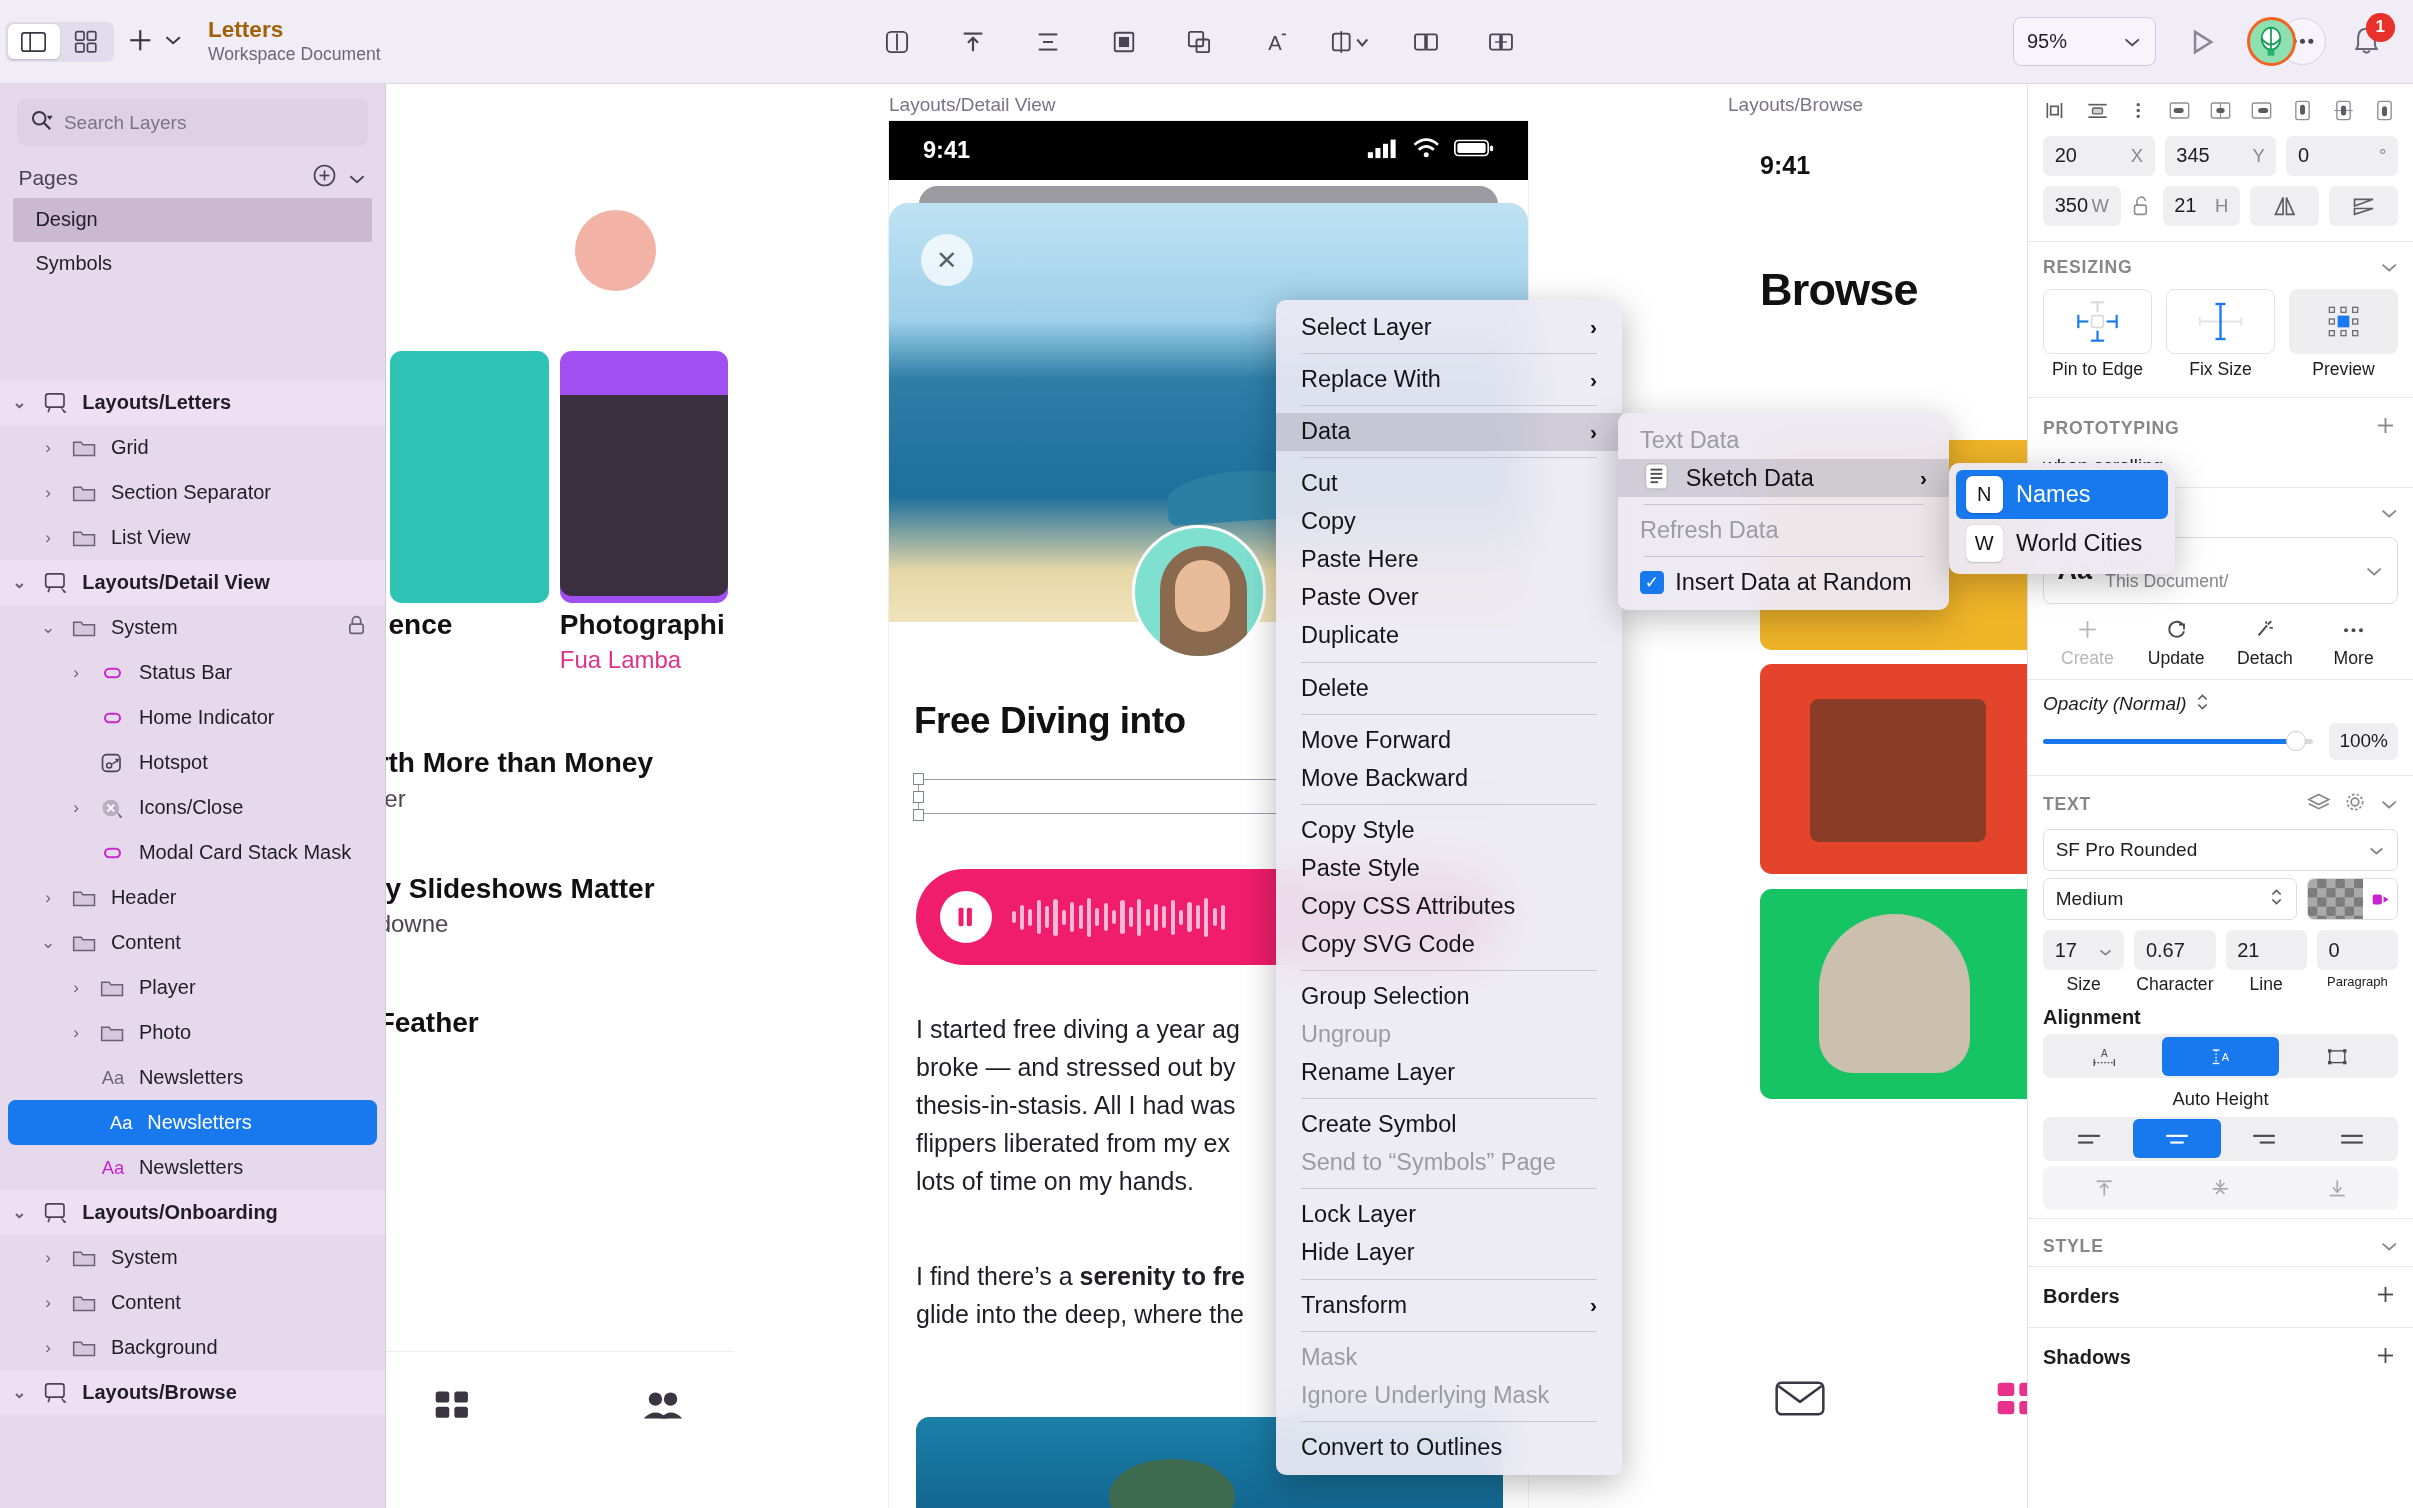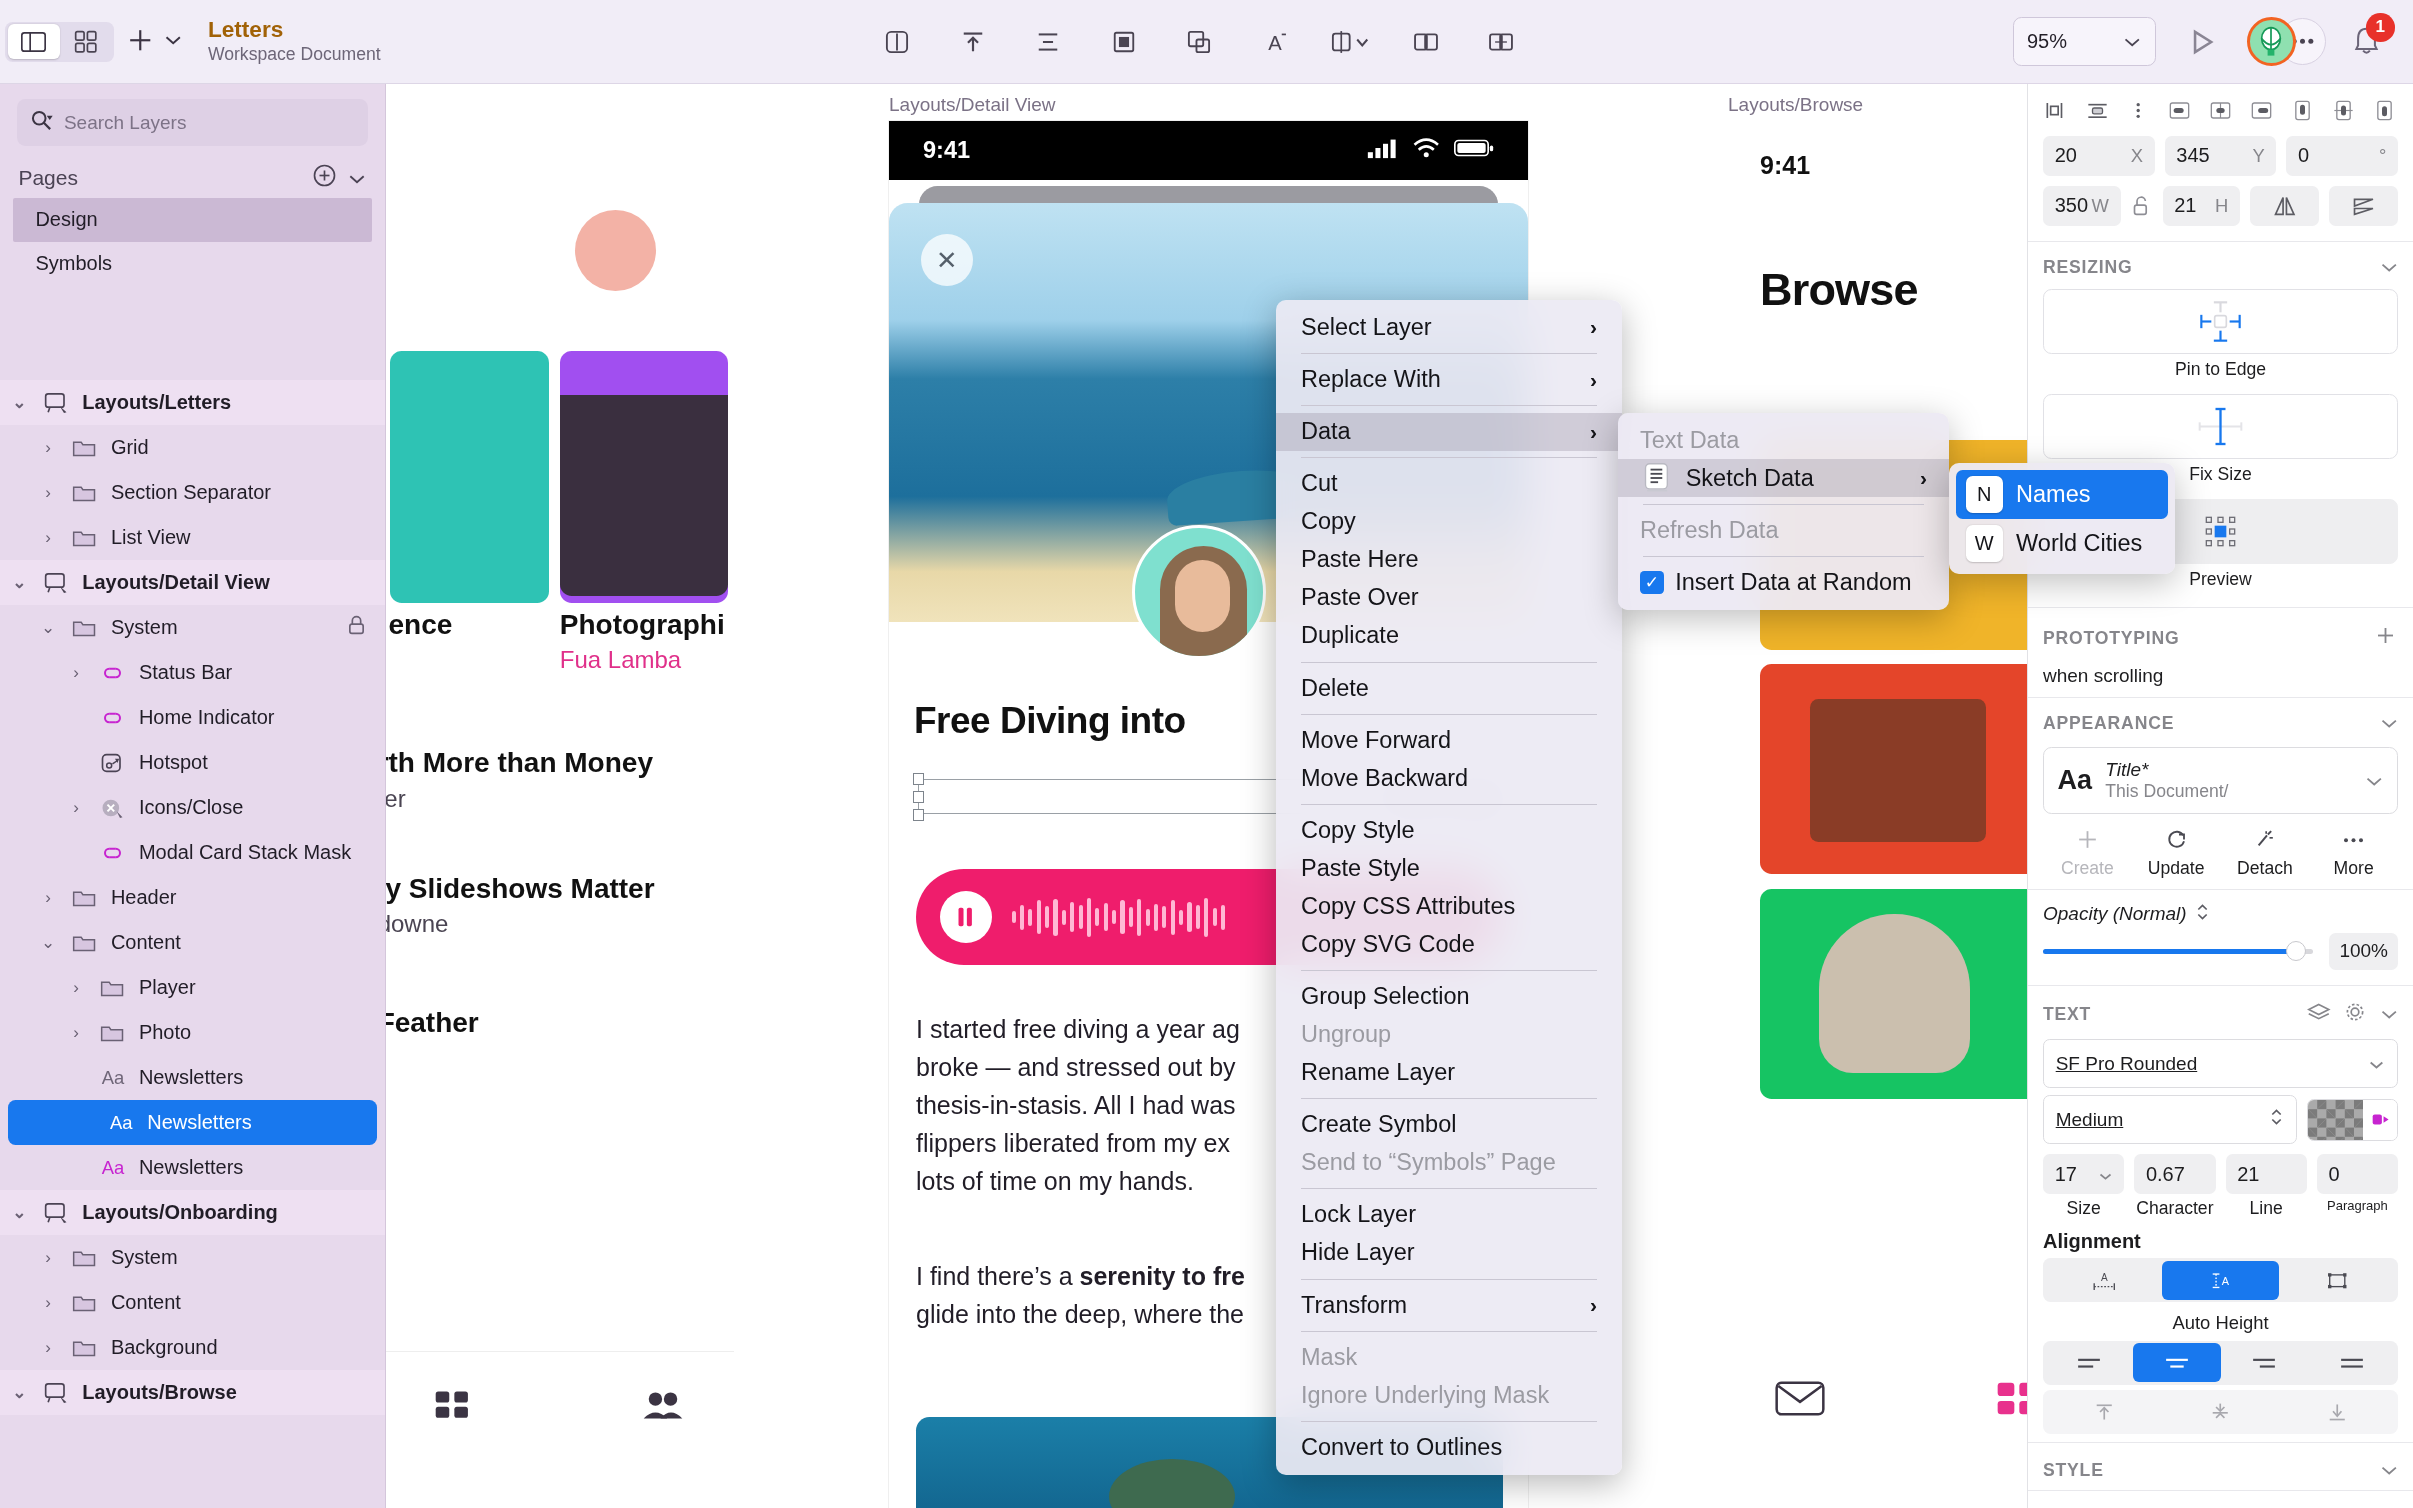--- a/index.html
+++ b/index.html
@@ -105,42 +105,42 @@
   .row { display:flex; gap:10px; padding:5px 15px; align-items:center;}
   .field {
     flex:1; height:40px; background:#efeff1; border-radius:6.7px; display:flex;
     align-items:center; justify-content:space-between; padding:0 11.7px; font-size:20px;
   }
   .field .unit { color:#86868b; font-size:18.4px;}
   .btnflat { width:69px;height:40px;background:#efeff1;border-radius:6.7px;display:flex;align-items:center;justify-content:center;color:#4a4a52;}
   .sec-hdr { display:flex; align-items:center; justify-content:space-between;
              padding:15px 15px 8.4px 15px; font-size:17.6px; letter-spacing:0.8px; color:#86868b; font-weight:bold;}
   .sec-line { border-top:0.8px solid #e8e8ec; }
-  .resizing-row { display:flex; gap:14px; padding:3.4px 15px 5px 15px;flex-direction:column; }
+  .resizing-row { display:flex; gap:14px; padding:3.4px 15px 5px 15px; }
   .resz { flex:1; text-align:center; }
   .resz .bx { height:65px; border:0.8px solid #e1e1e6; border-radius:8.4px; background:#fff; display:flex;align-items:center;justify-content:center;}
   .resz.on .bx { background:#eeeef0; border-color:#eeeef0;}
   .resz .lb { font-size:17.6px; color:#1d1d1f; margin-top:5px;}
   .appear-box { margin:5px 15px 0 15px; height:67px; border:0.8px solid #dcdce0; border-radius:8.4px;
                 display:flex; align-items:center; padding:0 13.4px; gap:13.4px;}
   .aa-big { font-size:27px; font-weight:bold;}
   .ap-title { font-style:italic; font-size:19px; color:#1d1d1f;}
   .ap-sub { font-size:17.6px; color:#86868b; }
   .act-row { display:flex; padding:8.4px 15px 3.4px 15px; }
   .act { flex:1; text-align:center; color:#1d1d1f;}
   .act .ic { height:34px; display:flex;align-items:center;justify-content:center; color:#4a4a52;}
   .act .lb { font-size:17.6px; margin-top:1.7px;}
   .act.dim { color:#b6b6bb;} .act.dim .ic{color:#b6b6bb;}
   .op-row { display:flex; align-items:center; gap:16px; padding:5px 15px; }
   .slider { flex:1; height:5px; background:#d8d8dc; border-radius:2.5px; position:relative;}
   .slider .fill { position:absolute; left:0;top:0;bottom:0;width:92%; background:#1878ee; border-radius:2.5px;}
   .slider .knob { position:absolute; left:90%; top:-7.5px; width:20px;height:20px;border-radius:50%;background:#fff;border:0.8px solid #c8c8cd;}
   .pill { height:37px; background:#efeff1; border-radius:6.7px; display:flex;align-items:center;justify-content:center;padding:0 10px;font-size:19px;}
-  .selectbox { margin:3.4px 15px; height:49px; border:0.8px solid #dcdce0; border-radius:6.7px; display:flex;
-               align-items:center; justify-content:space-between; padding:0 11.7px; font-size:19px;text-decoration:underline;}
+  .selectbox { margin:3.4px 15px; height:42px; border:0.8px solid #dcdce0; border-radius:6.7px; display:flex;
+               align-items:center; justify-content:space-between; padding:0 11.7px; font-size:19px;}
   .seg3 { display:flex; background:#efeff1; border-radius:7.5px; margin:5px 15px; padding:2.5px; }
   .seg3 > div { flex:1; height:39px; display:flex;align-items:center;justify-content:center; border-radius:5.9px; color:#4a4a52;}
   .seg3 > div.on { background:#1878ee; color:#fff;}
   .center-lbl { text-align:center; font-size:18.4px; padding:5px 0 1.7px 0;}
   .style-row { display:flex; align-items:center; justify-content:space-between; padding:15px 15px; font-size:20px; font-weight:bold; border-top:0.8px solid #e8e8ec;}
   .checker { width:62px; height:37px; border-radius:6.7px;
     background-image:linear-gradient(45deg,#7b7b7b 25%,transparent 25%),linear-gradient(-45deg,#7b7b7b 25%,transparent 25%),linear-gradient(45deg,transparent 75%,#7b7b7b 75%),linear-gradient(-45deg,transparent 75%,#7b7b7b 75%);
     background-size:18.4px 18.4px; background-position:0 0,0 9.2px,9.2px -9.2px,-9.2px 0px; background-color:#aaa;}
 
   

